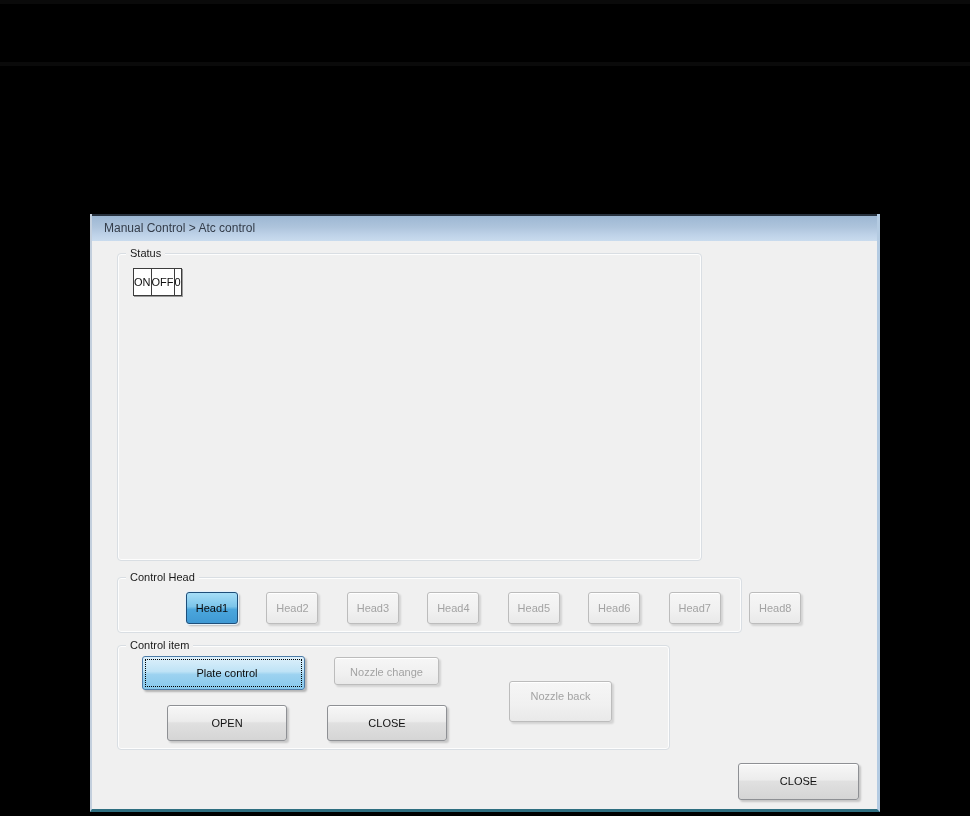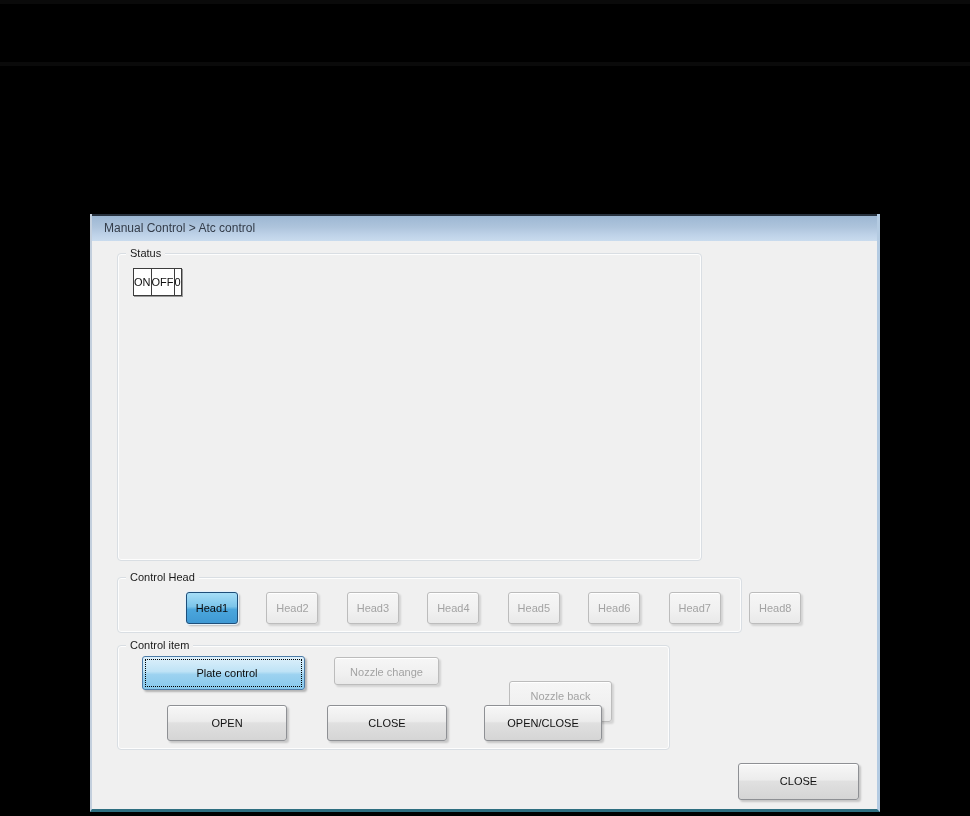--- a/index.html
+++ b/index.html
@@ -142,19 +142,18 @@
       </div>
 
       <div class="groupbox gb-item">
         <span class="groupbox-label">Control item</span>
       </div>
       <span class="btn btn--focus btn-plate">Plate control</span>
       <span class="btn btn--disabled btn-nozzle-change">Nozzle change</span>
       <span class="btn btn--disabled btn-nozzle-back">Nozzle back</span>
       <span class="btn btn-open">OPEN</span>
       <span class="btn btn-close">CLOSE</span>
-      <span class="btn btn-openclose">OPEN/CLOSE</span>
 
       <span class="btn btn-footer-close">CLOSE</span>
 
     </div>
   </div>
 </div>
 
 </body></html>

